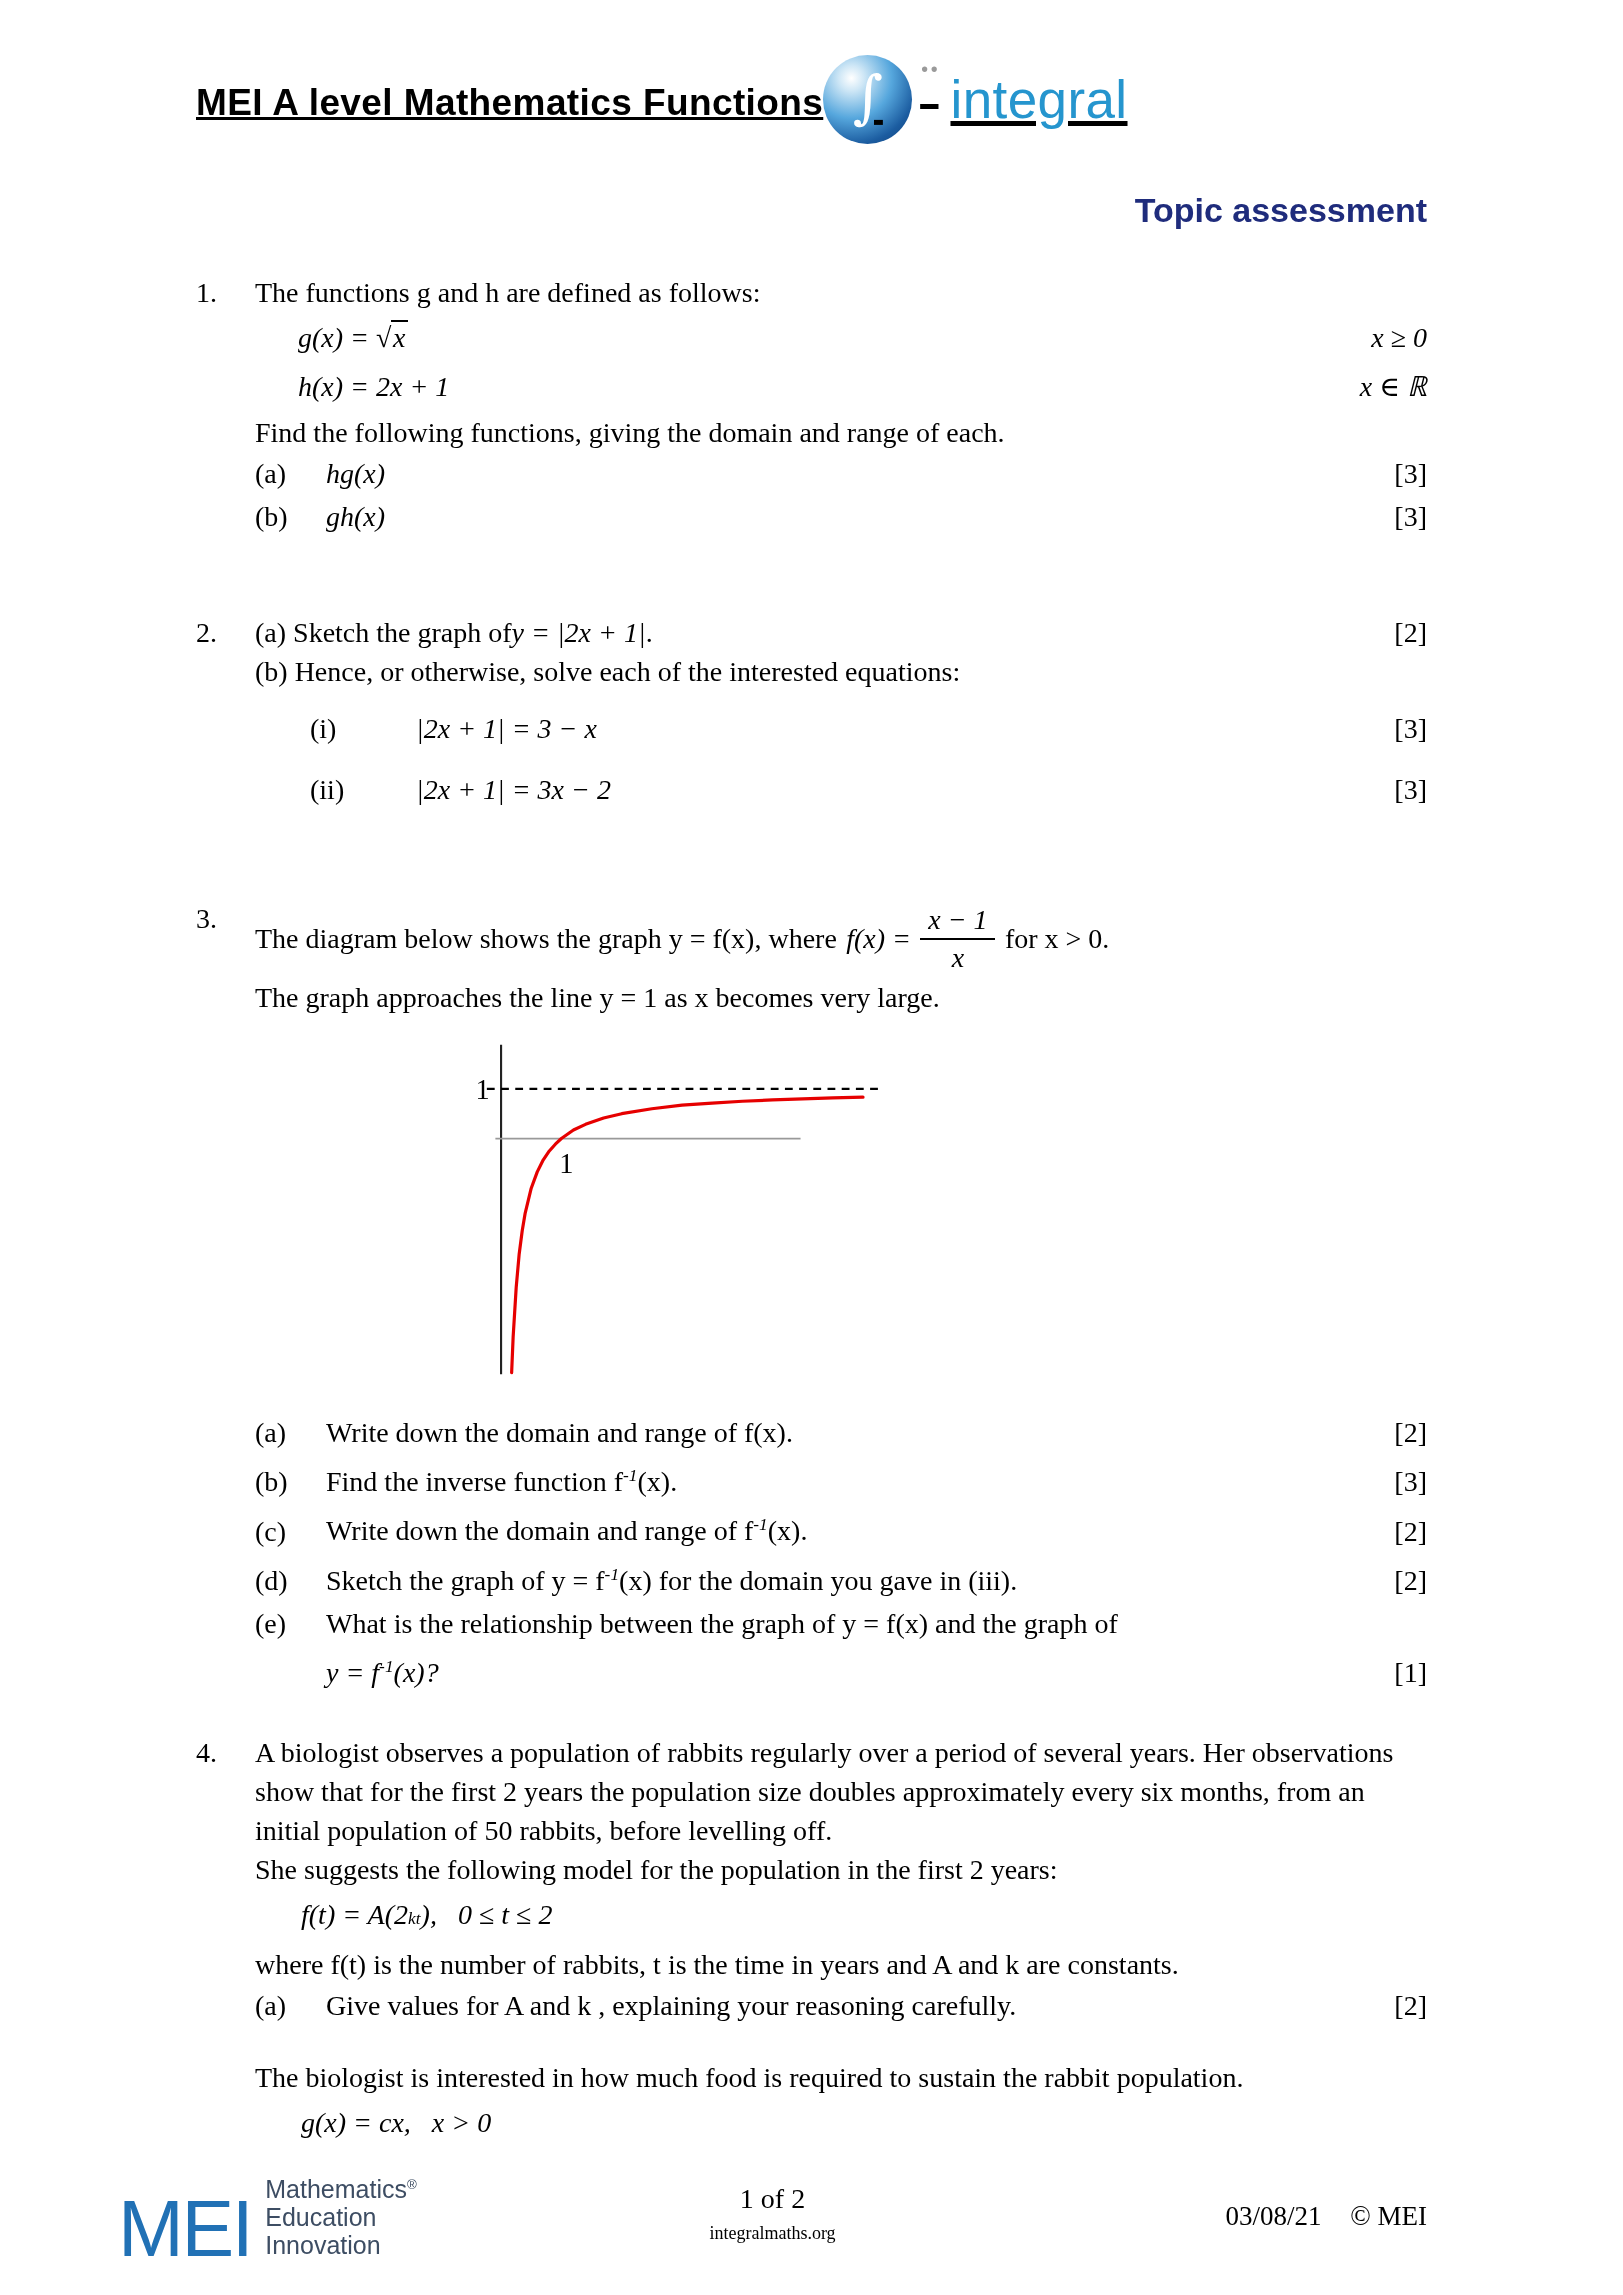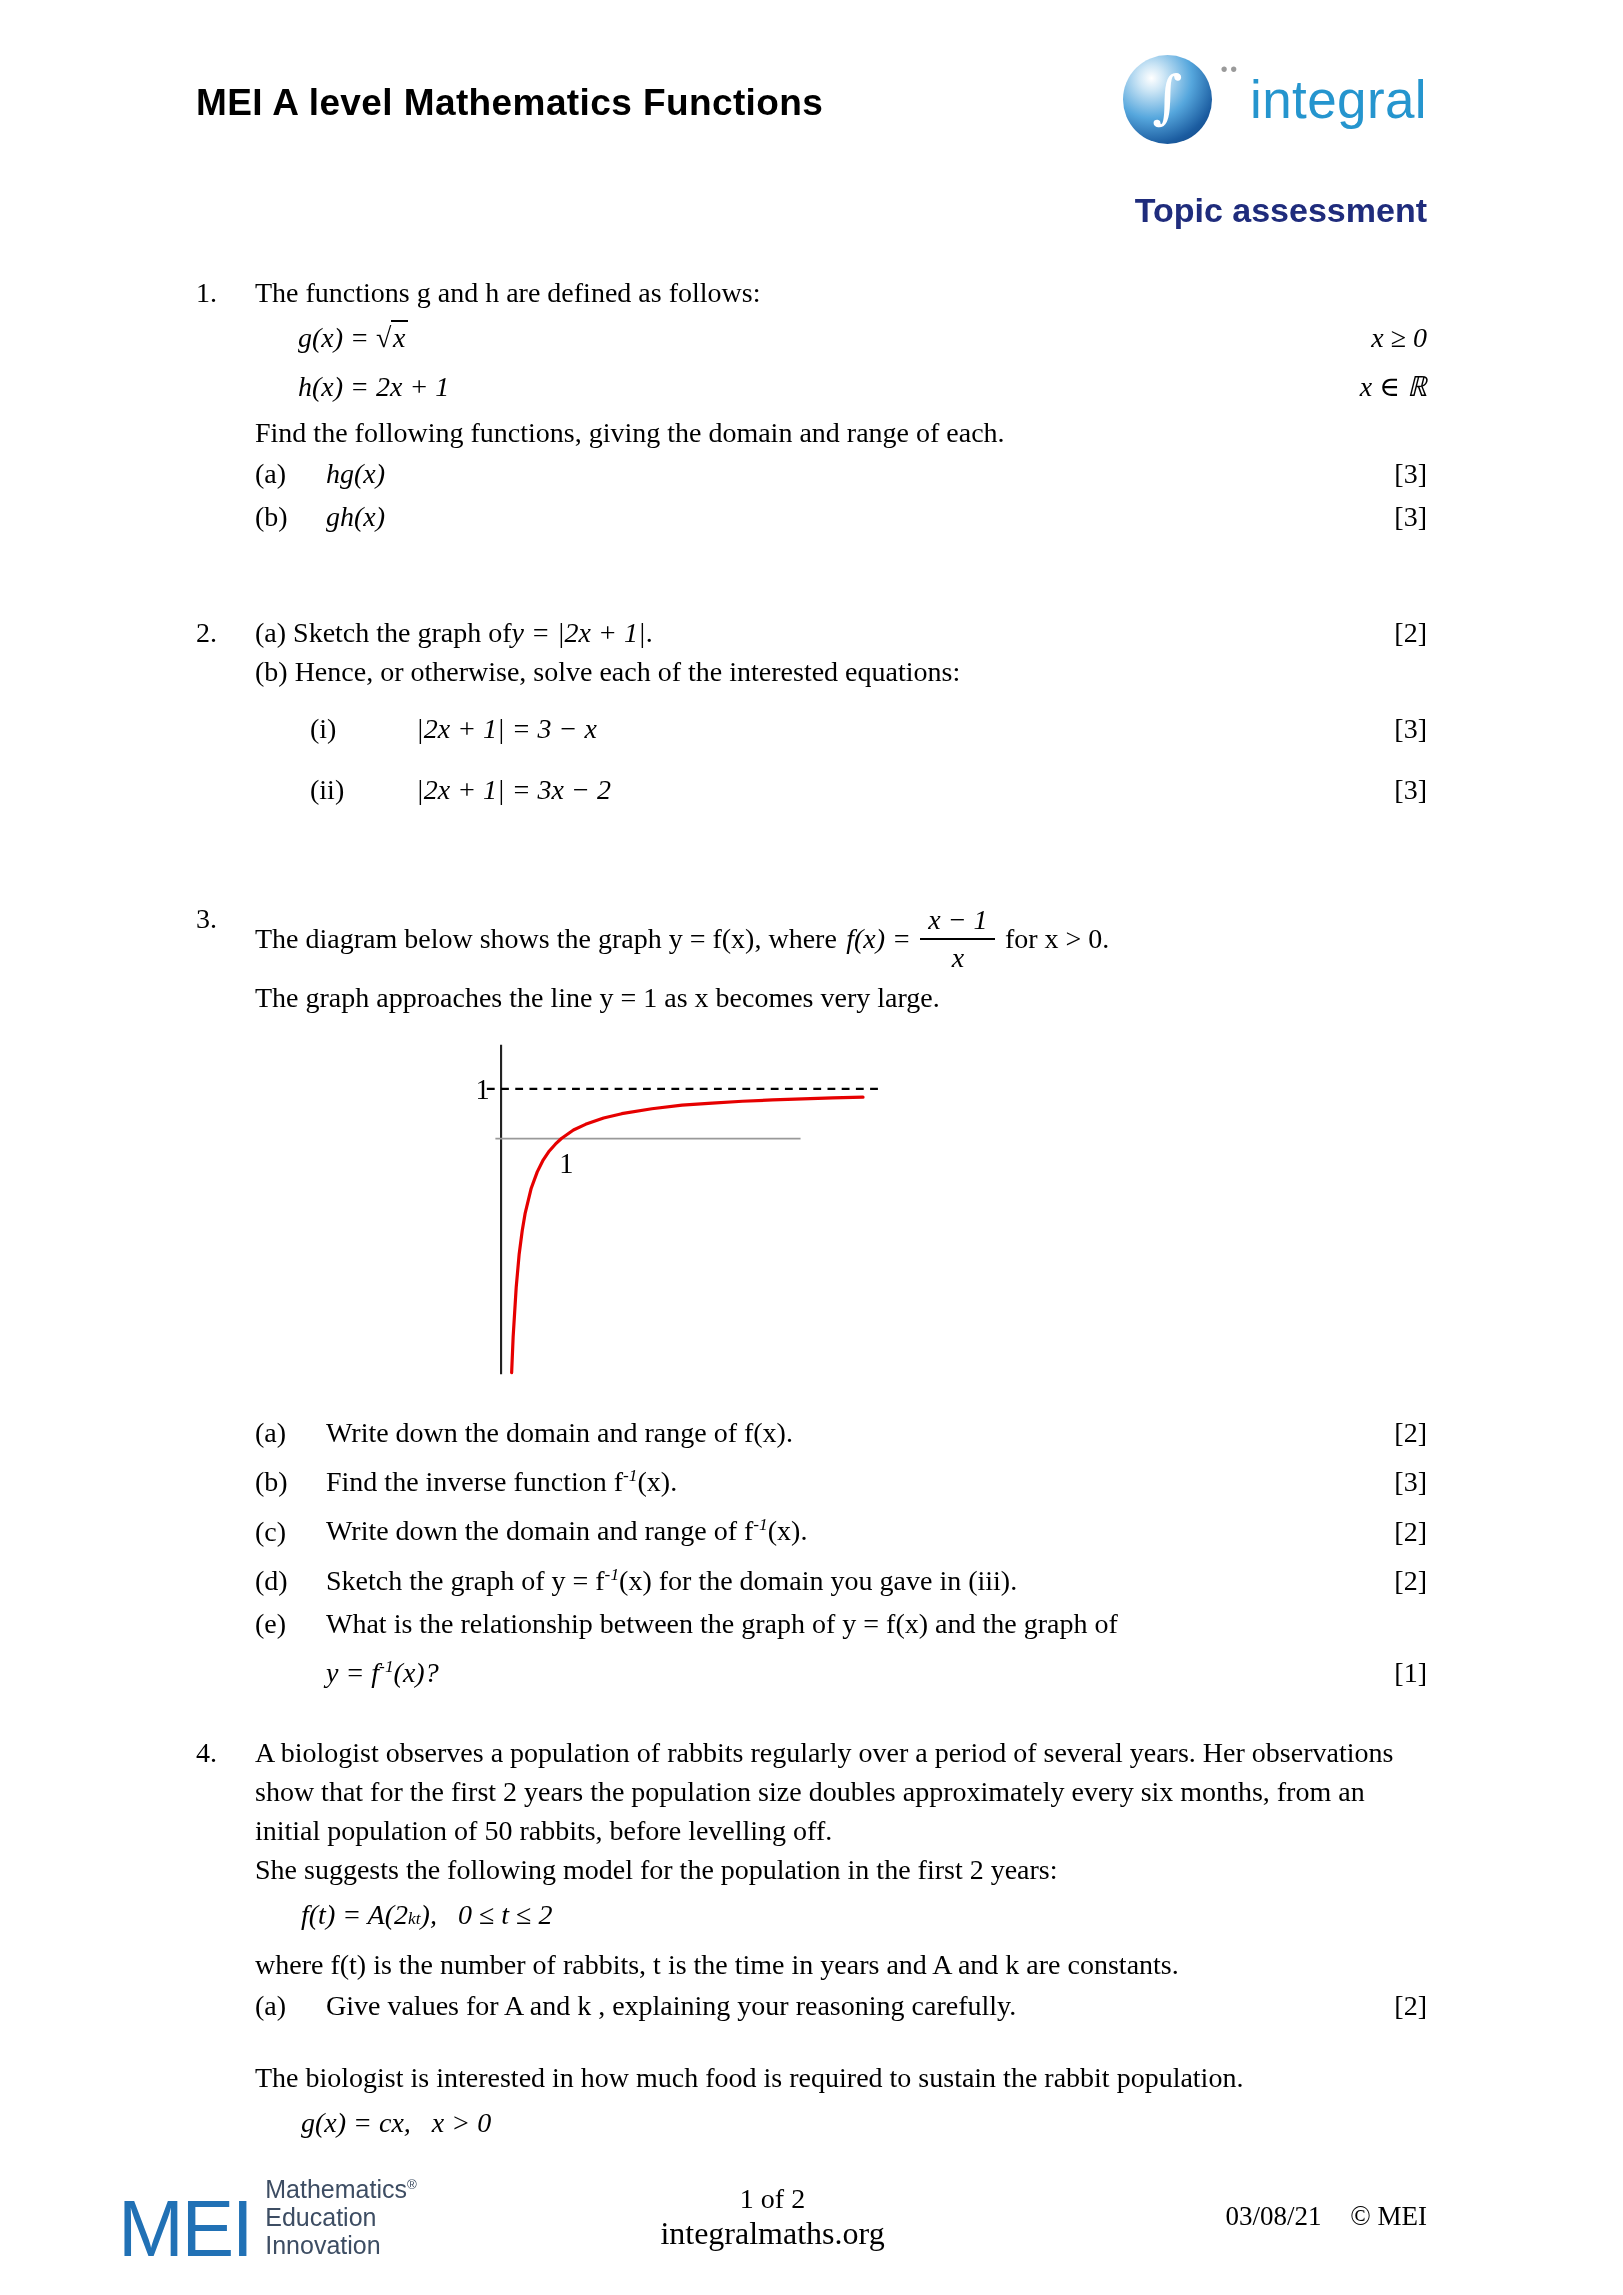--- a/index.html
+++ b/index.html
@@ -5,21 +5,21 @@
   * { margin:0; padding:0; box-sizing:border-box; }
   html,body { background:#ffffff; }
   body {
     width:1623px; height:2295px; position:relative; overflow:hidden;
     font-family:"Liberation Serif","DejaVu Serif",serif;
     font-size:28px; color:#000;
   }
   .page { width:100%; height:100%; padding:55px 196px 0 196px; position:relative; }
 
   
-  .header { display:flex; justify-content:space-between; align-items:flex-start; margin-bottom:47px; }
+  .header { display:flex; justify-content:flex-start; align-items:flex-start; margin-bottom:47px;text-decoration:underline; }
   .title { font-family:"Liberation Sans",sans-serif; font-weight:bold; font-size:37px; padding-top:27px; letter-spacing:0.4px; }
   .logo { display:flex; align-items:center; }
   .logo-sphere {
     width:89px; height:89px; border-radius:50%;
     background:radial-gradient(circle at 32% 26%, #ffffff 0%, #cfe7f6 14%, #56a7dd 45%, #1b5ca0 74%, #0d3a72 100%);
     display:flex; align-items:center; justify-content:center; flex-shrink:0;
   }
   .logo-int { color:#fff; font-size:58px; font-family:"DejaVu Serif",serif; font-style:italic; transform:translateY(-3.1px); }
   .logo-dots { color:#9a9a9a; font-size:55px; line-height:15.7px; align-self:flex-start; margin:20.4px 0 0 7.9px; }
   .logo-word { color:#2595ce; font-size:53px; font-family:"Liberation Sans",sans-serif; letter-spacing:0.4px; margin-left:12px; }
@@ -69,21 +69,21 @@
     display:grid; grid-template-columns:1fr auto 1fr; align-items:center;
   }
   .mei-logo { display:flex; align-items:flex-end; }
   .mei-letters {
     font-family:"Liberation Sans",sans-serif; font-weight:normal; font-size:79px; line-height:0.85;
     color:#2171b5; letter-spacing:-2.4px;
   }
   .mei-lines { margin-left:14px; padding-bottom:3.1px; font-family:"Liberation Sans",sans-serif; font-size:25px; line-height:28px; color:#3d4d63; }
   .mei-lines sup { font-size:13.3px; vertical-align:super; }
   .footer-center { text-align:center; line-height:35px; }
-  .footer-center .site { font-size:32px; }
+  .footer-center .site { font-size:18px; }
   .footer-right { text-align:right; font-size:27px; }
   .footer-right span { margin-left:22px; }
 </style>
 </head>
 <body>
 
 <div class="page">
 
   <div class="header">
     <div class="title">MEI A level Mathematics Functions</div>

